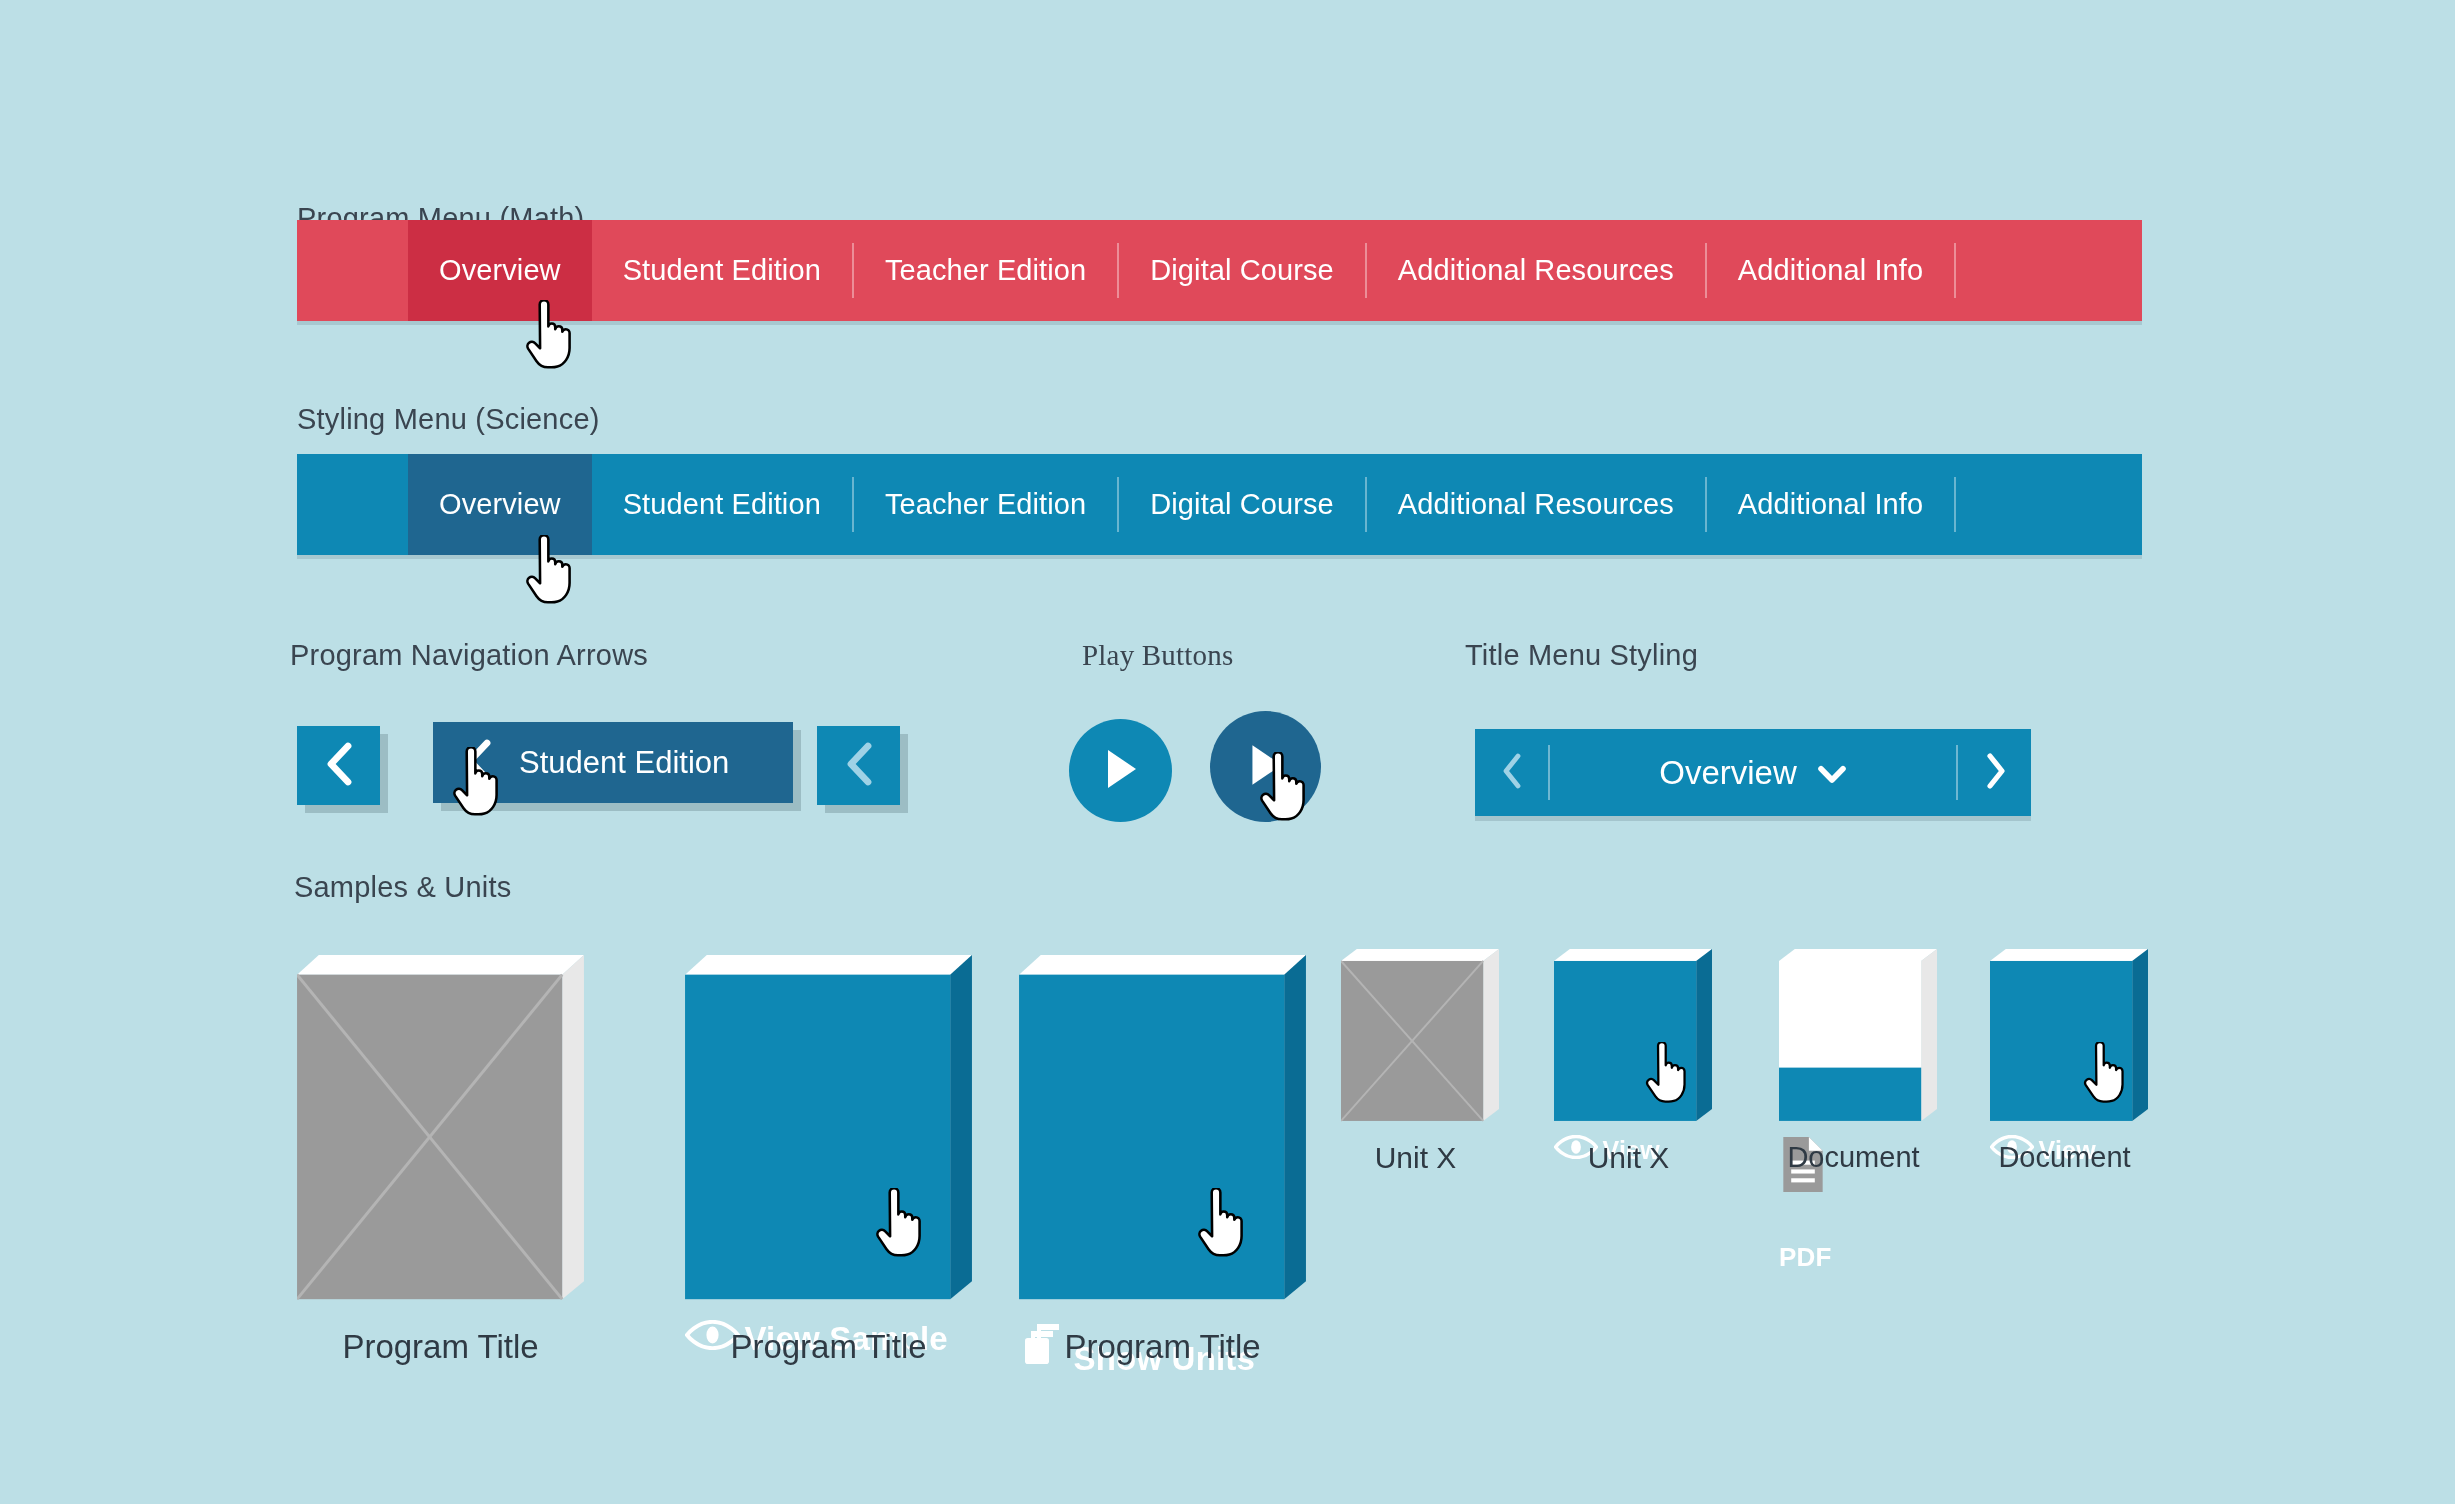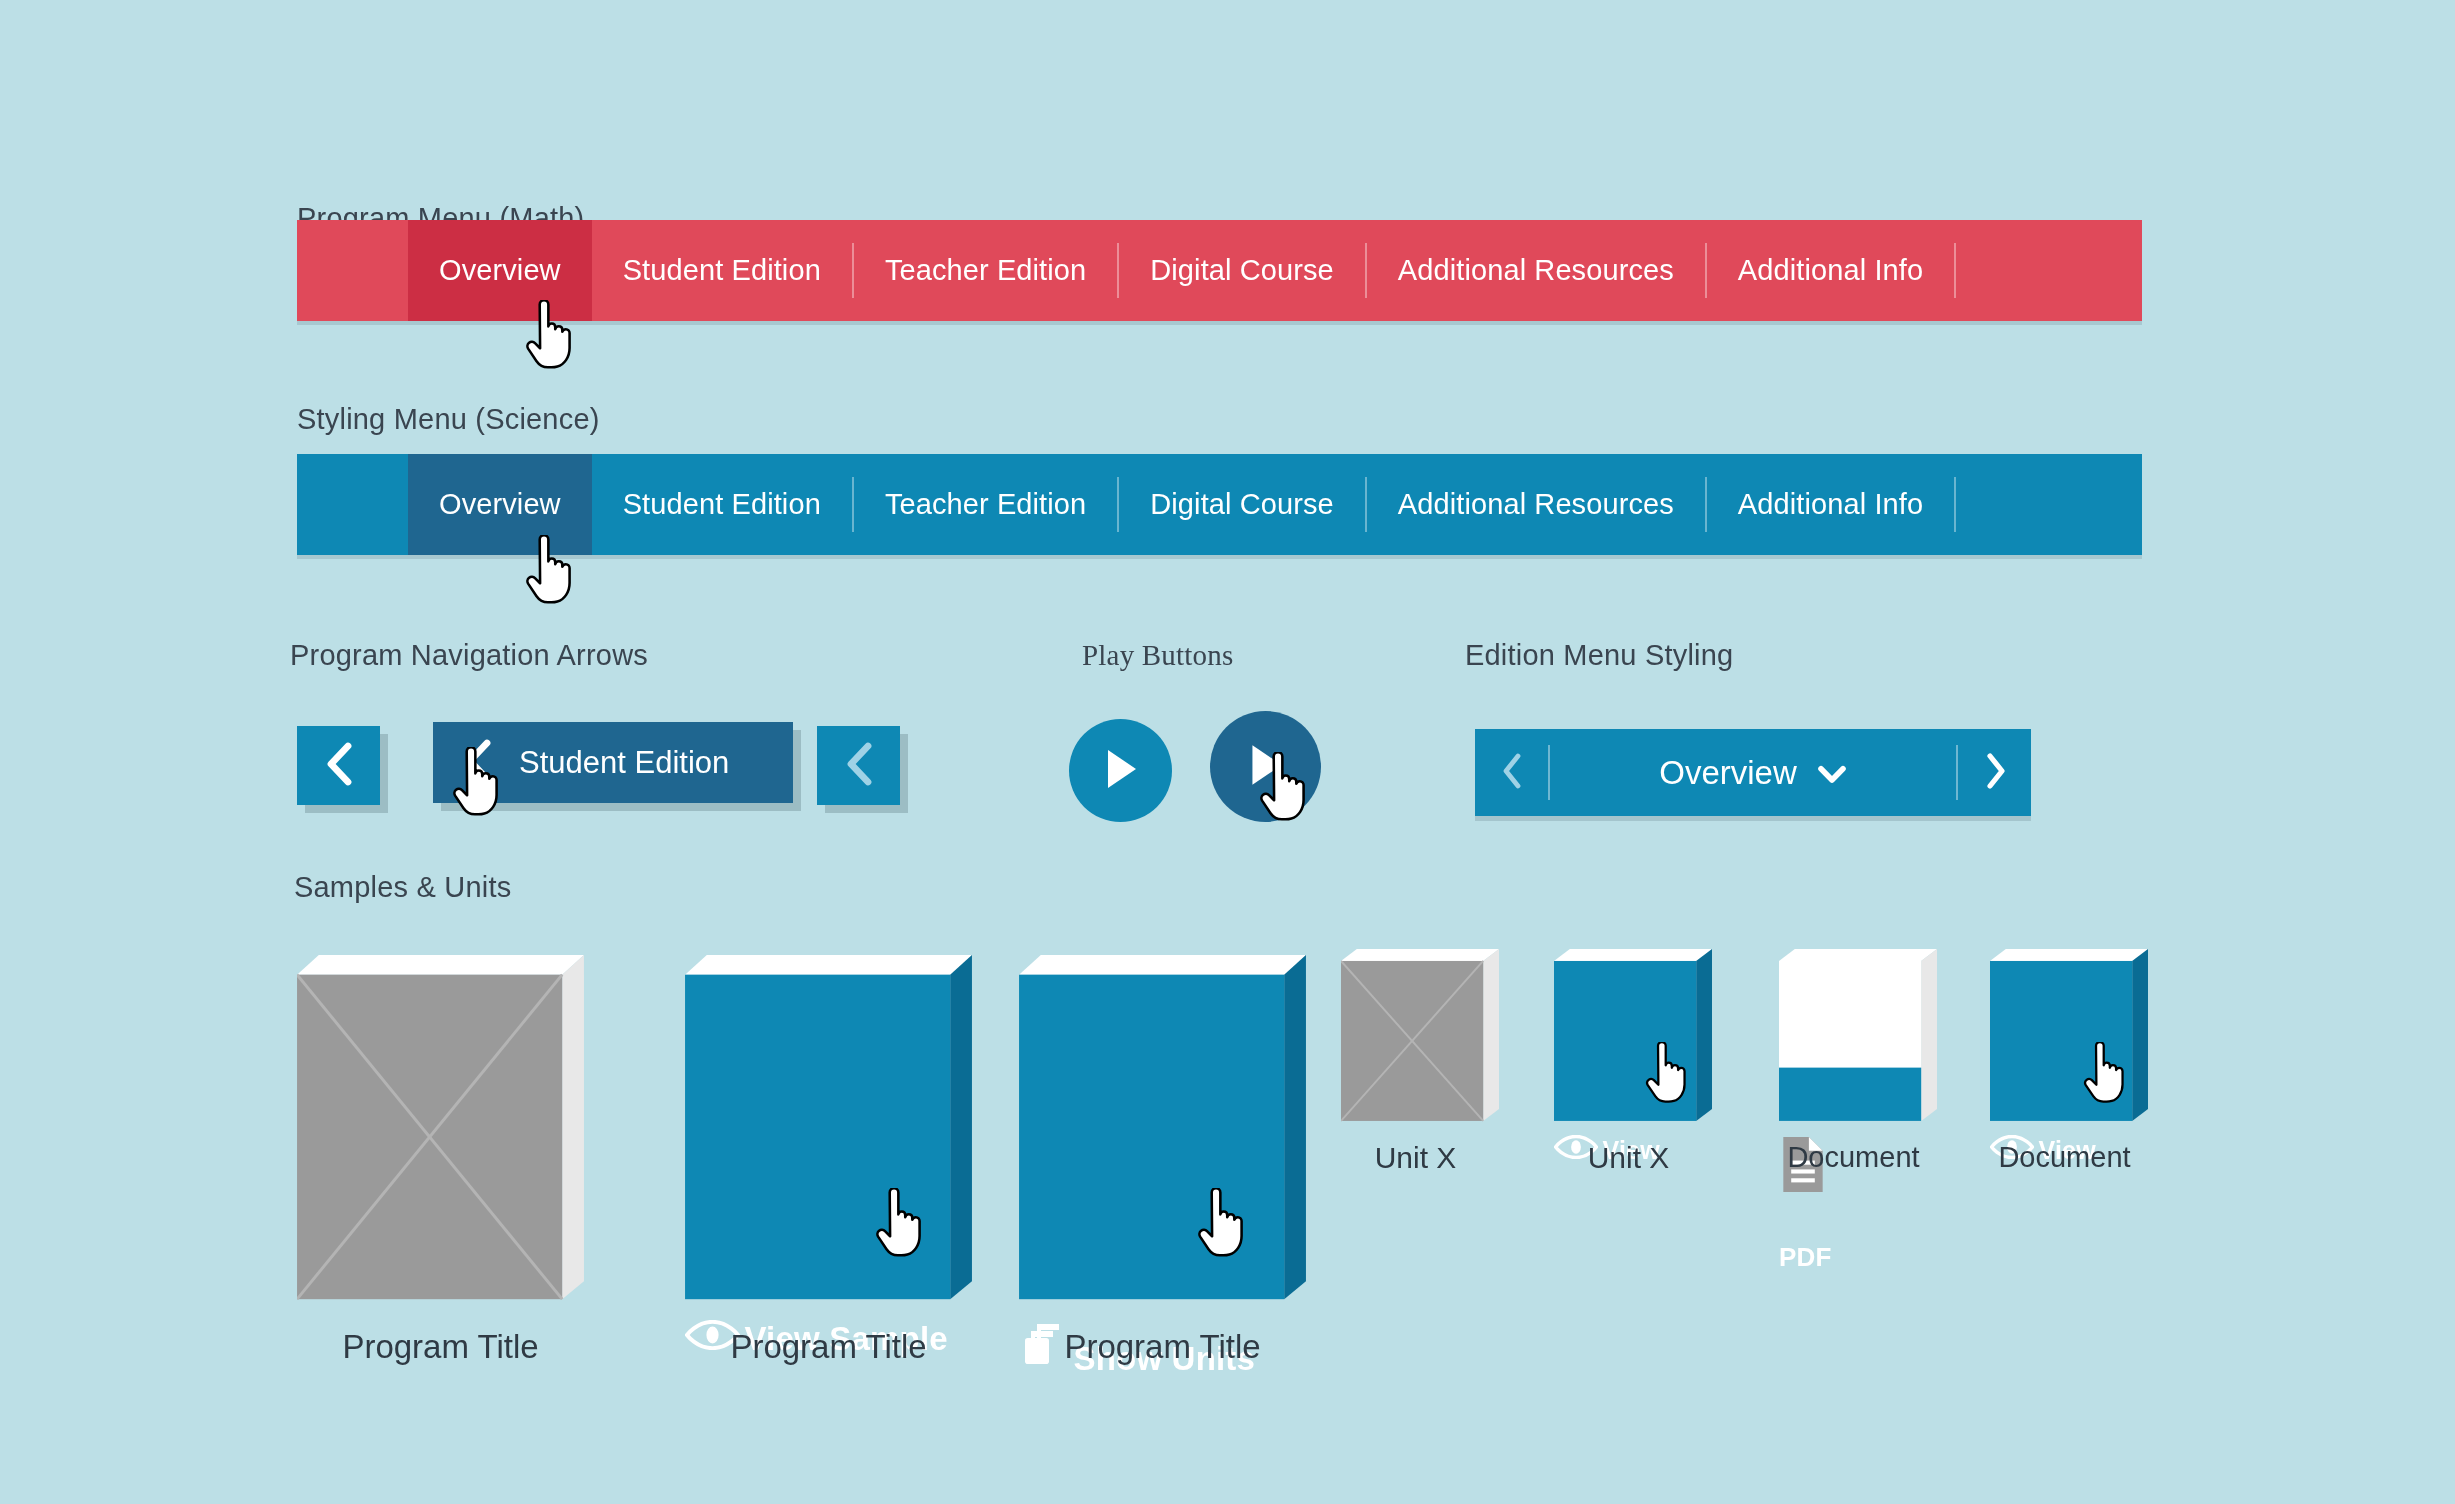--- a/index.html
+++ b/index.html
@@ -280,21 +280,21 @@
       </svg>
     </span>
   </div>
 
   <div class="cursor" style="left:1257px; top:752px;">
     <svg width="57" height="69" viewBox="0 0 29 35">
       <path d="M8.5 2.2c0-1.2 1-2.2 2.2-2.2s2.2 1 2.2 2.2v11.2c0 0 0.2-1.5 1.7-1.5 1.4 0 1.8 1.1 1.8 1.8v1.1c0.2-0.9 0.9-1.5 1.8-1.5 1.1 0 1.8 0.8 1.8 1.8v1c0.3-0.8 1-1.3 1.8-1.3 1.1 0 1.9 0.9 1.9 2v7.6c0 4.5-2.6 8.4-6.2 9.4-1 0.3-2 0.4-3 0.4h-1.8c-2.4 0-4.5-1.2-5.8-3.1l-4.3-6.4c-0.6-1-0.4-2.3 0.5-3 0.9-0.7 2.2-0.6 3 0.2l2.6 2.6z" fill="#ffffff" stroke="#000000" stroke-width="1.3" stroke-linejoin="round"></path>
     </svg>
   </div>
 
-  <div class="section-label" style="left:1465px; top:639px;">Edition Menu Styling</div>
+  <div class="section-label" style="left:1465px; top:639px;">Title Menu Styling</div>
 
   <div class="mobilemenu" style="left:1475px; top:729px; width:556px; height:87px;">
     <div class="mm-arrow">
       <span>
         <svg width="24" height="38" viewBox="0 0 12 19">
           <path d="M9 2 L3 9.5 L9 17" fill="none" stroke="#9fd2e6" stroke-width="2.4" stroke-linecap="round" stroke-linejoin="round"></path>
         </svg>
       </span>
     </div>
     <div class="mm-sep"></div>

